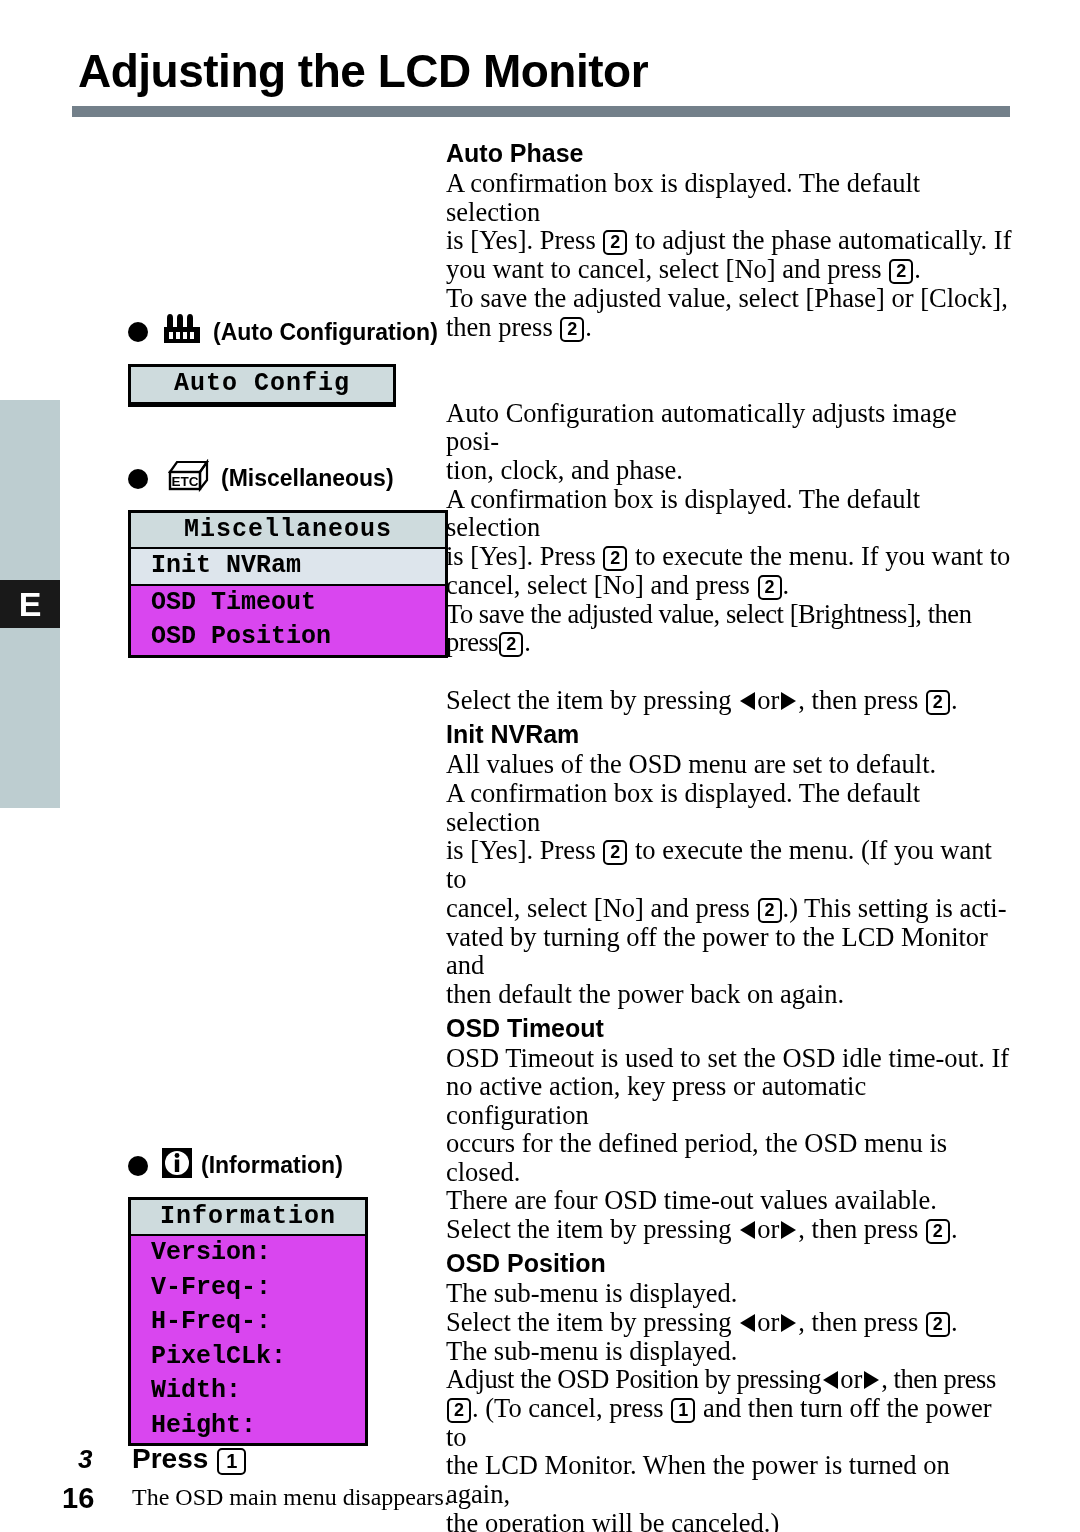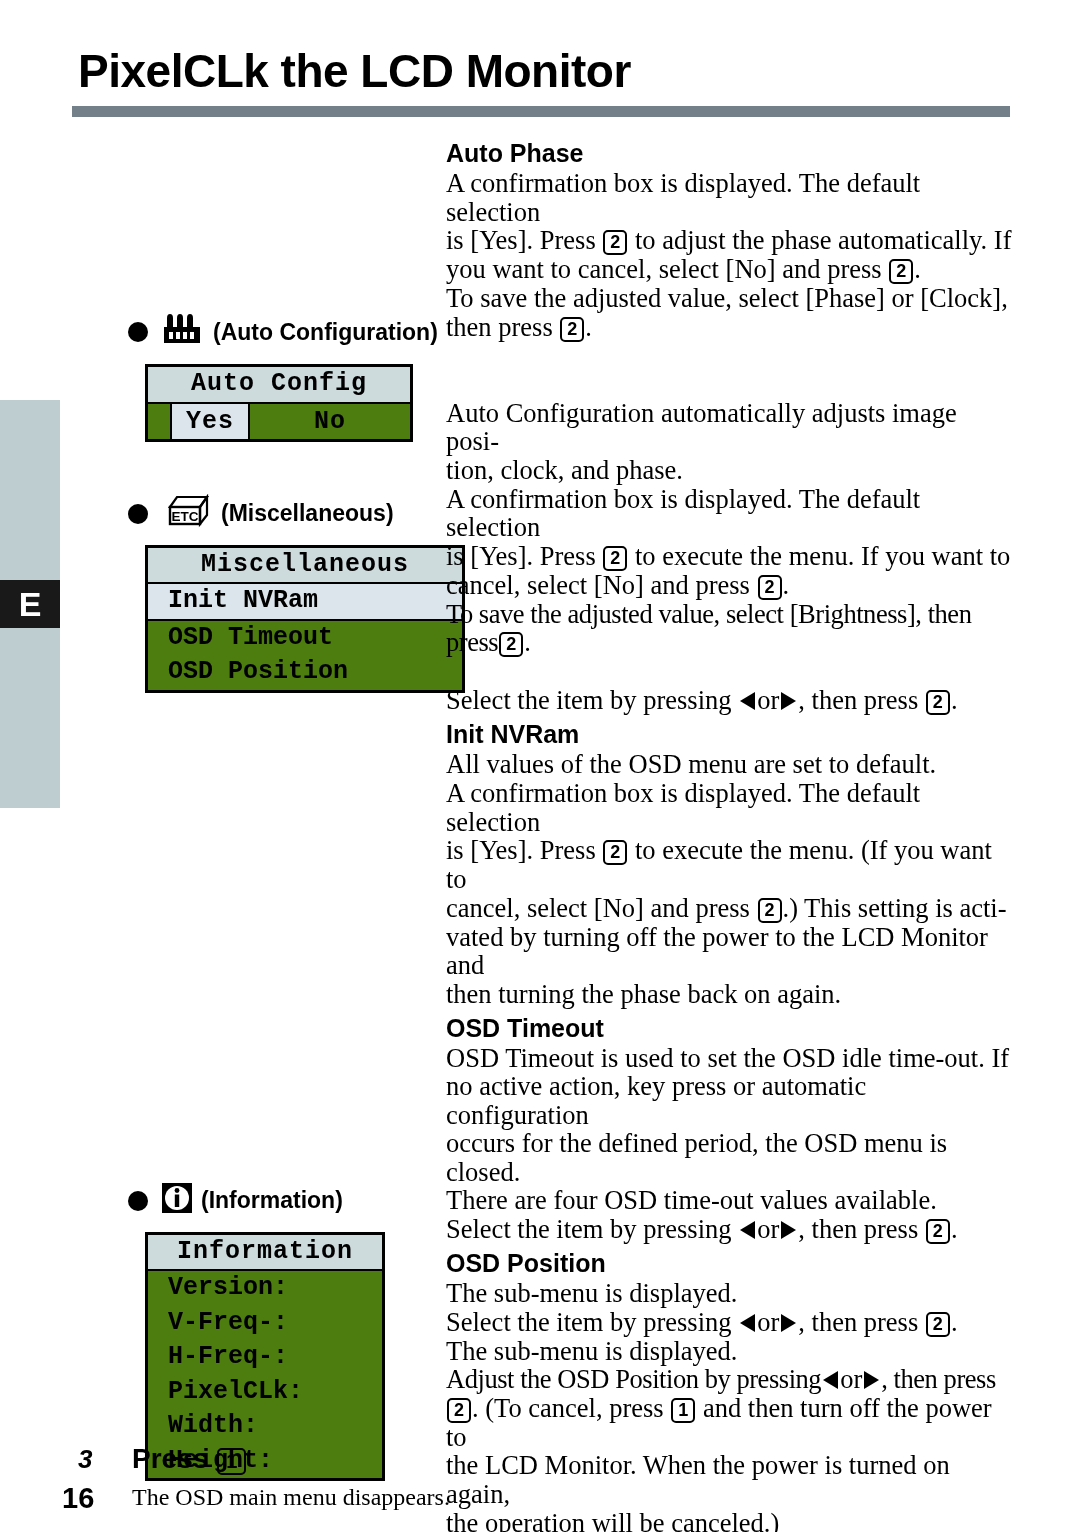--- a/index.html
+++ b/index.html
@@ -81,26 +81,25 @@
     border-radius: 50%;
     background: #000;
     margin-right: 12px;
     flex: none;
   }
   .head-icon { margin-right: 7px; flex: none; display: block; }
 
   
   .osd-box {
     border: 3px solid #000;
-    background: #4d7c0f;
+    background: #d946ef;
     font-family: "Liberation Mono", monospace;
     font-weight: bold;
     font-size: 25px;
     box-sizing: border-box;
-    margin-left: 17px;
   }
   .osd-row {
     padding: 2px 0 2px 20px;
     line-height: 1.22;
     white-space: pre;
   }
   .osd-title {
     background: #cedbdd;
     border-bottom: 2px solid #000;
     text-align: center;
@@ -207,21 +206,21 @@
     left: 62px;
     top: 1482px;
     font-family: "Liberation Sans", sans-serif;
     font-weight: bold;
     font-size: 29px;
   }
 </style>
 </head>
 <body>
 
-<div id="page-title">PixelCLk the LCD Monitor</div>
+<div id="page-title">Adjusting the LCD Monitor</div>
 <div id="title-rule"></div>
 
 <div class="edge-band" id="edge-band-top"></div>
 <div id="edge-tab">E</div>
 <div class="edge-band" id="edge-band-bottom"></div>
 
 <div id="left-col">
 
   <div class="section-head" style="margin-top:172px;">
     <span class="bullet"></span>
@@ -235,25 +234,20 @@
         <rect x="16" y="20" width="4" height="7" fill="#fff"></rect>
         <rect x="23" y="20" width="4" height="7" fill="#fff"></rect>
         <rect x="30" y="20" width="4" height="7" fill="#fff"></rect>
       </svg>
     </span>
     <span>(Auto Configuration)</span>
   </div>
 
   <div class="osd-box" style="margin-top:12px; width:268px;">
     <div class="osd-row osd-title">Auto Config</div>
-    <div class="osd-choice-row">
-      <div class="osd-choice-blank"></div>
-      <div class="osd-choice-yes">Yes</div>
-      <div class="osd-choice-no">No</div>
-    </div>
   </div>
 
   <div class="section-head" style="margin-top:52px;">
     <span class="bullet"></span>
     <span class="head-icon">
       <svg width="54" height="34" viewBox="0 0 54 34">
         <path d="M10 13 L17 3 L47 3 L40 13 Z" fill="none" stroke="#000" stroke-width="2.2"></path>
         <path d="M40 13 L47 3 L47 21 L40 30 Z" fill="none" stroke="#000" stroke-width="2.2"></path>
         <rect x="10" y="13" width="30" height="17" fill="none" stroke="#000" stroke-width="2.4"></rect>
         <text x="25" y="27" font-family="Liberation Sans, sans-serif" font-size="13.5" font-weight="bold" text-anchor="middle" fill="#000">ETC</text>
@@ -330,21 +324,21 @@
   <div class="sub-head" style="margin-top:4px;">Init NVRam</div>
   <div class="para">
     <span>All values of the OSD menu are set to default.</span><br>
     <span>A confirmation box is displayed. The default selection</span><br>
     <span>is [Yes]. Press</span>
     <span class="key">2</span>
     <span>to execute the menu. (If you want to</span><br>
     <span>cancel, select [No] and press</span>
     <span class="key">2</span><span>.) This setting is acti-</span><br>
     <span>vated by turning off the power to the LCD Monitor and</span><br>
-    <span>then turning the phase back on again.</span>
+    <span>then default the power back on again.</span>
   </div>
 
   <div class="sub-head" style="margin-top:4px;">OSD Timeout</div>
   <div class="para">
     <span>OSD Timeout is used to set the OSD idle time-out.  If</span><br>
     <span>no active action, key press or automatic configuration</span><br>
     <span>occurs for the defined period, the OSD menu is closed.</span><br>
     <span>There are four OSD time-out values available.</span><br>
     <span>Select the item by pressing</span>
     <span class="tri tri-left"></span><span>or</span><span class="tri tri-right"></span><span>, then press</span>

